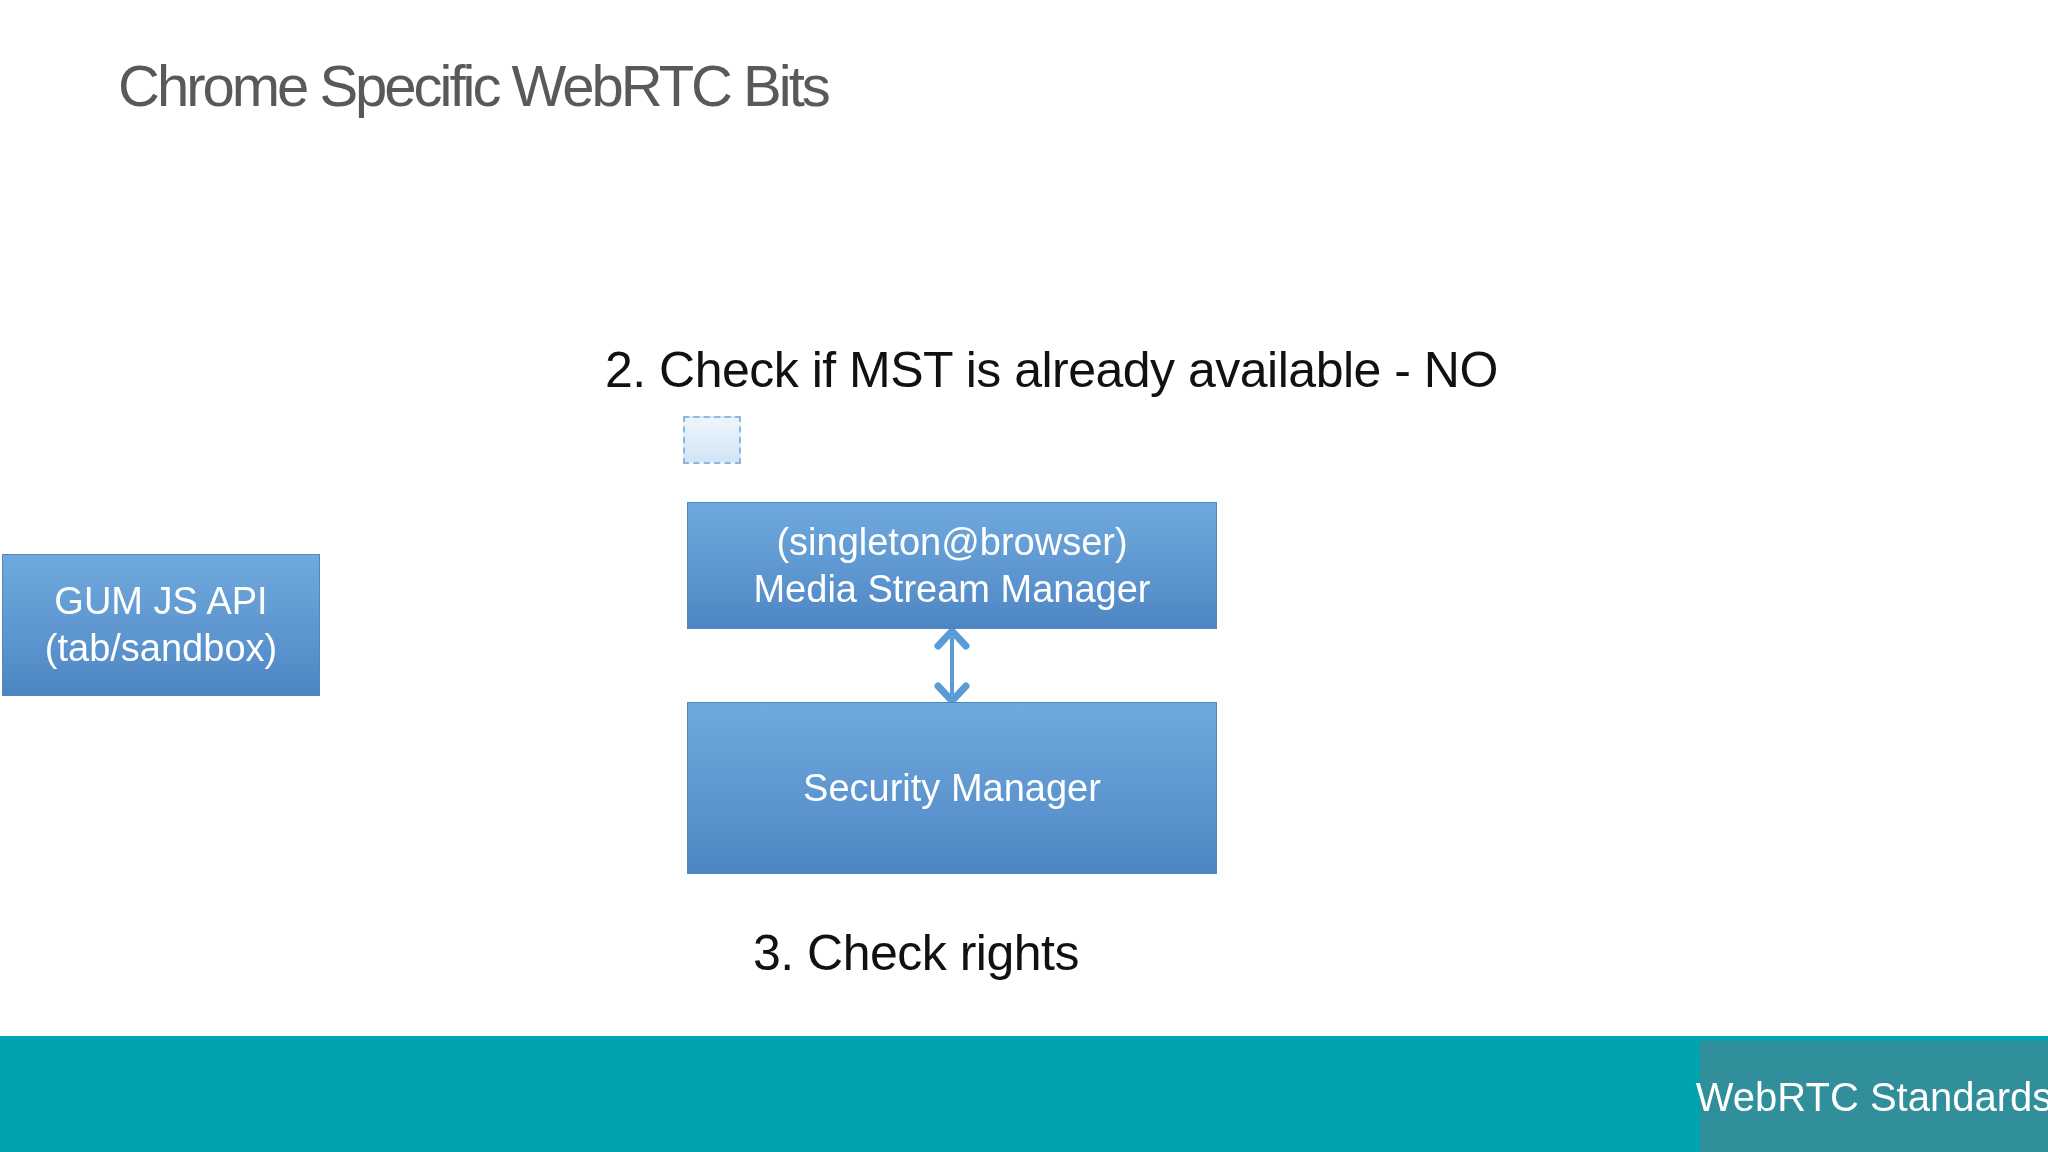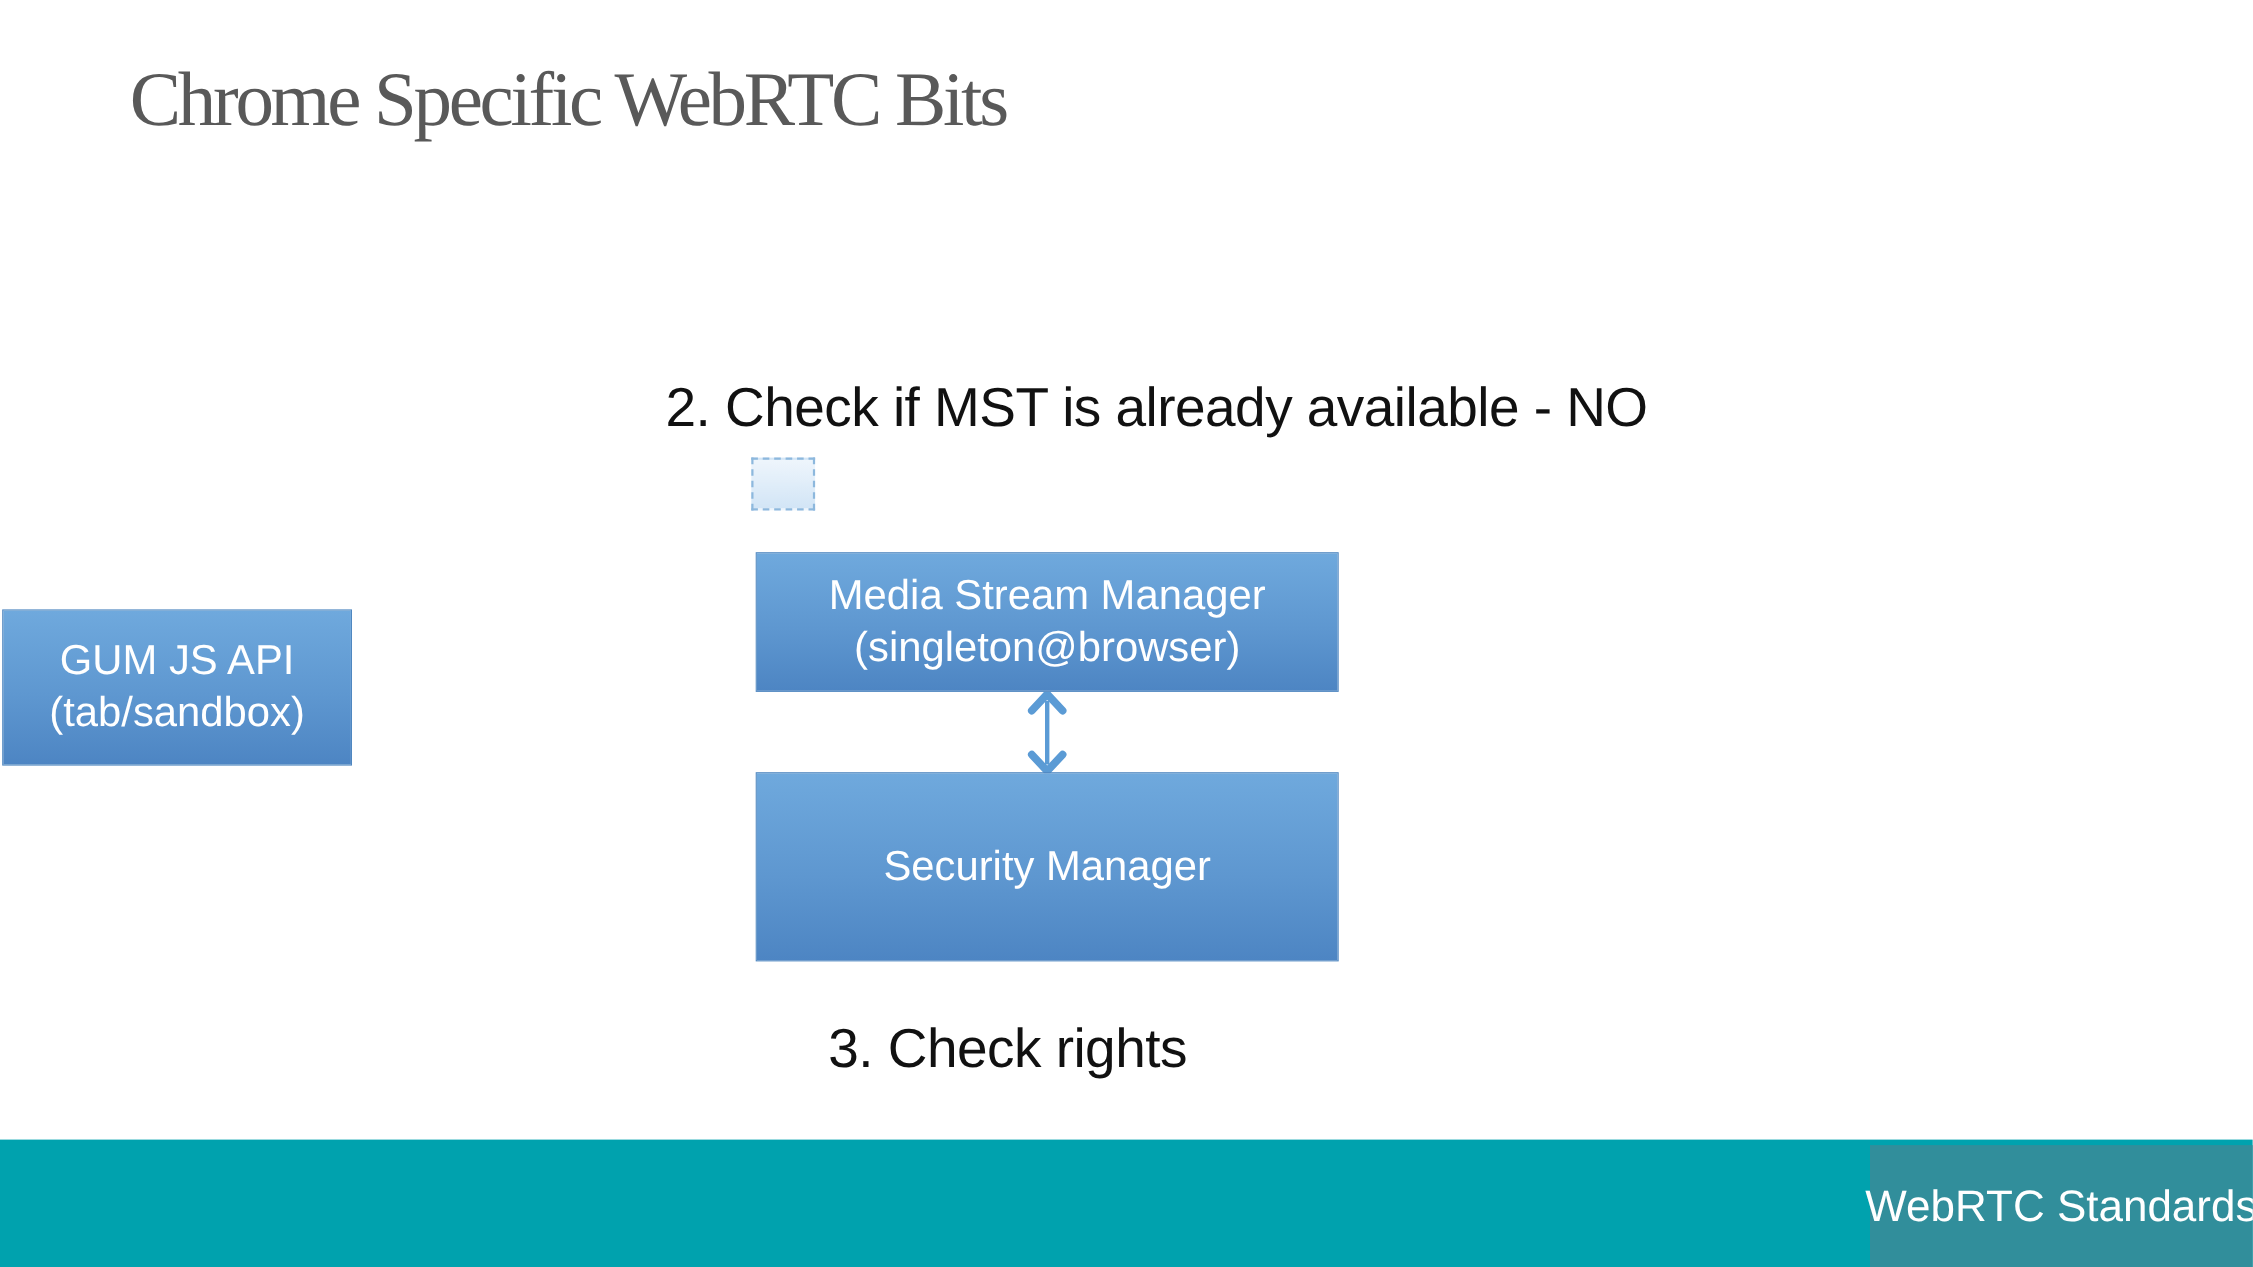--- a/index.html
+++ b/index.html
@@ -20,26 +20,25 @@
   body {
     position: relative;
     background: #ffffff;
     overflow: hidden;
     font-family: "Liberation Sans", sans-serif;
   }
   .slide-title {
     position: absolute;
     left: 118px;
     top: 52px;
-    font-size: 70px;
+    font-size: 58px;
     letter-spacing: -3px;
     font-weight: 400;
     color: var(--title-gray);
     white-space: nowrap;
-    font-family: Liberation Serif, serif;
   }
   .step-label {
     position: absolute;
     font-size: 50px;
     letter-spacing: -0.5px;
     color: var(--text-black);
     white-space: nowrap;
   }
   .step2 { left: 605px; top: 341px; }
   .step3 { left: 753px; top: 924px; }
@@ -106,22 +105,22 @@
 
 <div>
 
   <h1 class="slide-title">Chrome Specific WebRTC Bits</h1>
 
   <div class="step-label step2">2. Check if MST is already available - NO</div>
 
   <div class="dashed-box"></div>
 
   <div class="diagram-box box-msm">
+    <div>(singleton@browser)</div>
     <div>Media Stream Manager</div>
-    <div>(singleton@browser)</div>
   </div>
 
   <div class="arrow-wrap">
     <svg width="48" height="74" viewBox="0 0 48 74" xmlns="http://www.w3.org/2000/svg">
       <line x1="24" y1="8" x2="24" y2="66" stroke="#5b9bd5" stroke-width="4"></line>
       <polyline points="10,17 24,2 38,17" fill="none" stroke="#5b9bd5" stroke-width="7" stroke-linecap="round" stroke-linejoin="miter"></polyline>
       <polyline points="10,57 24,72 38,57" fill="none" stroke="#5b9bd5" stroke-width="7" stroke-linecap="round" stroke-linejoin="miter"></polyline>
     </svg>
   </div>
 

